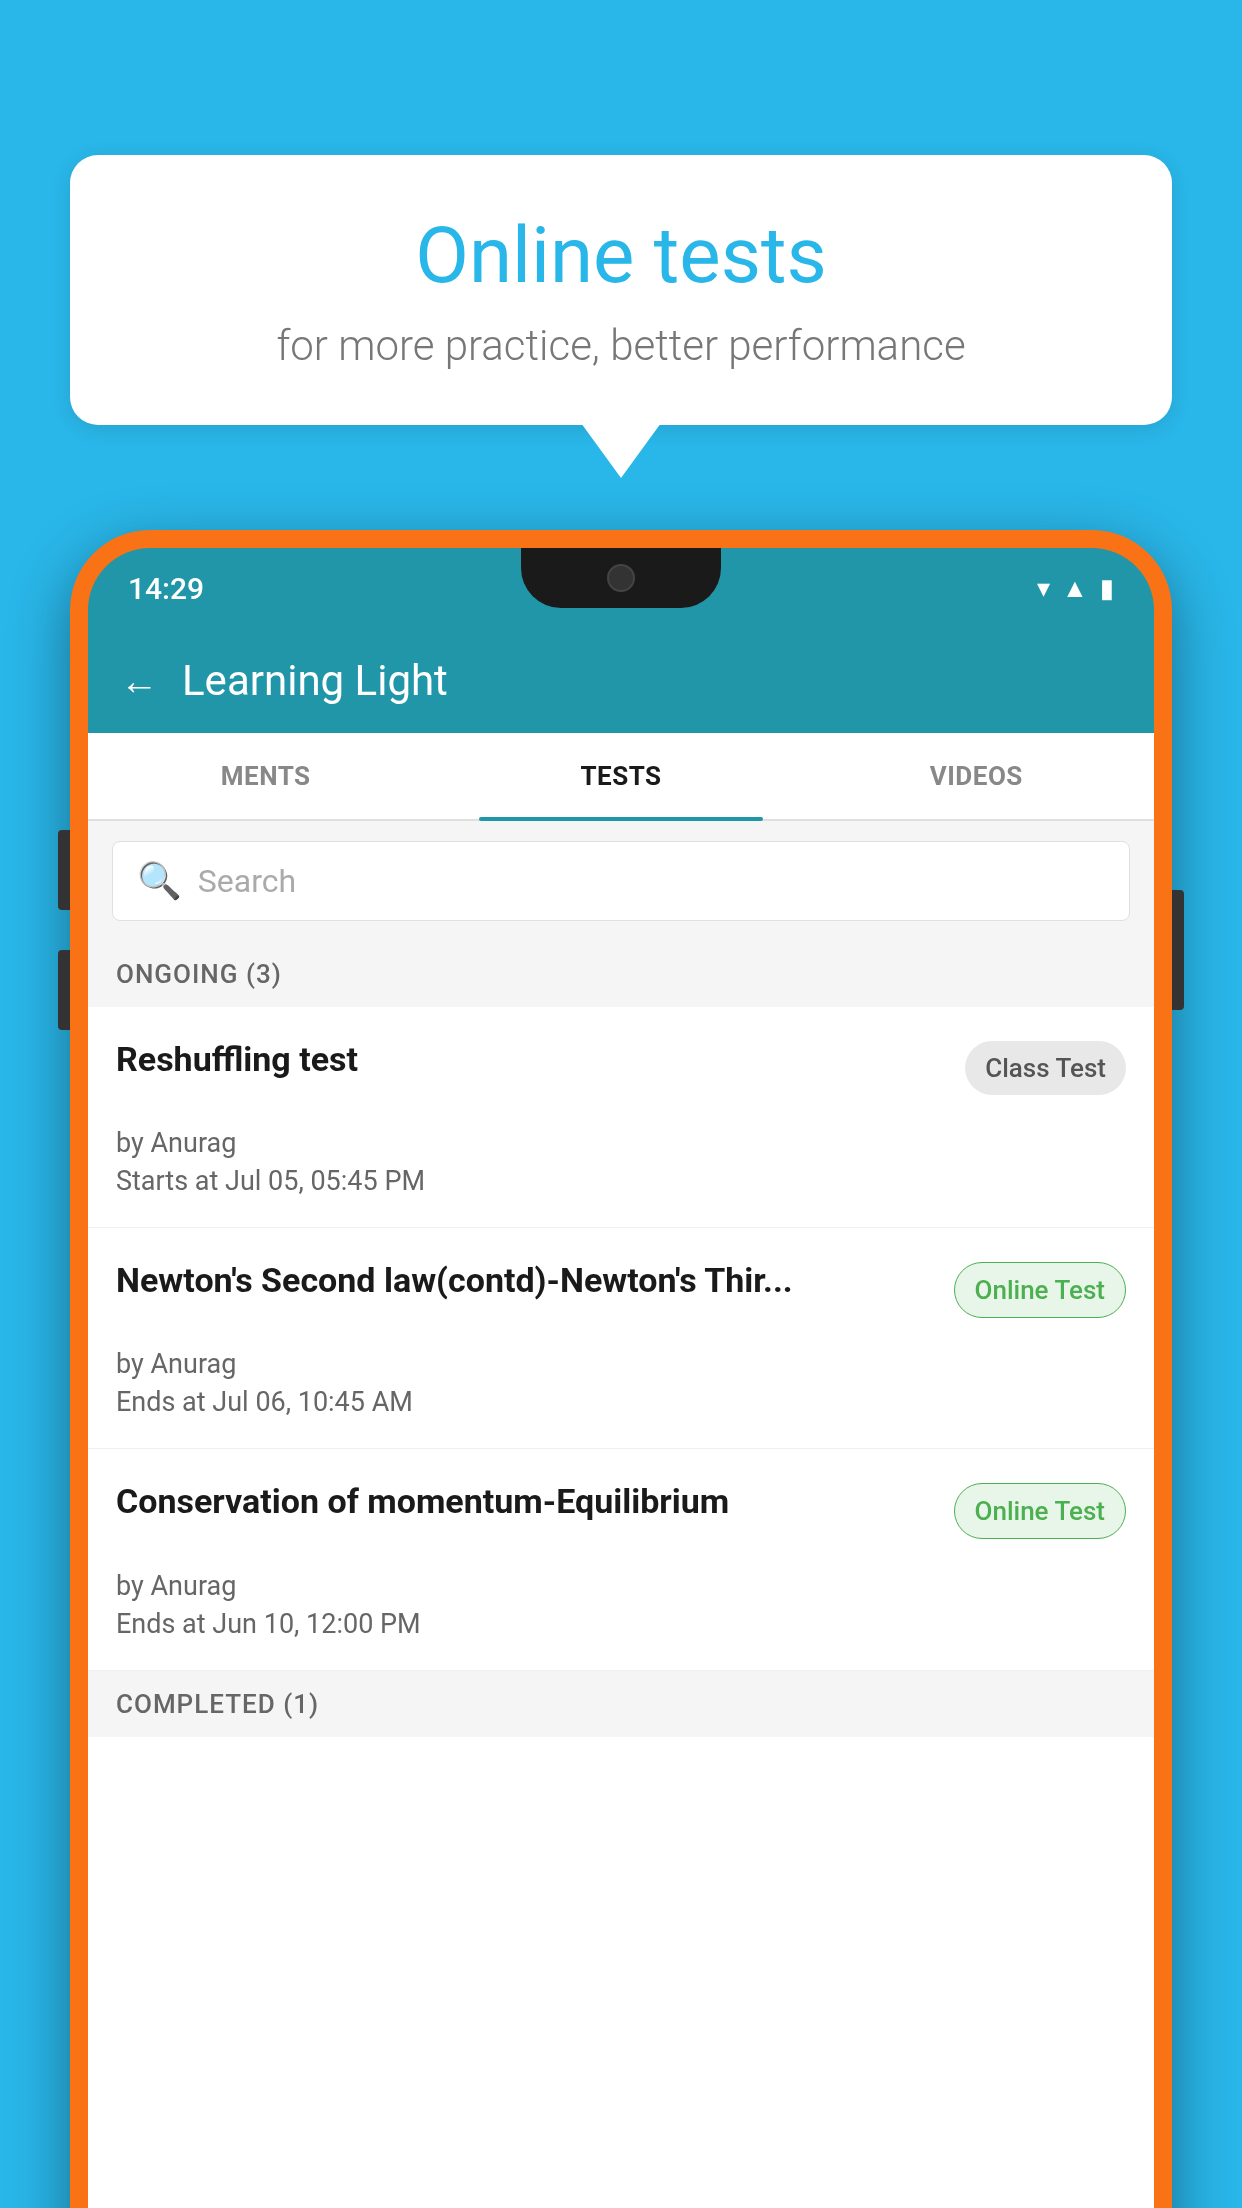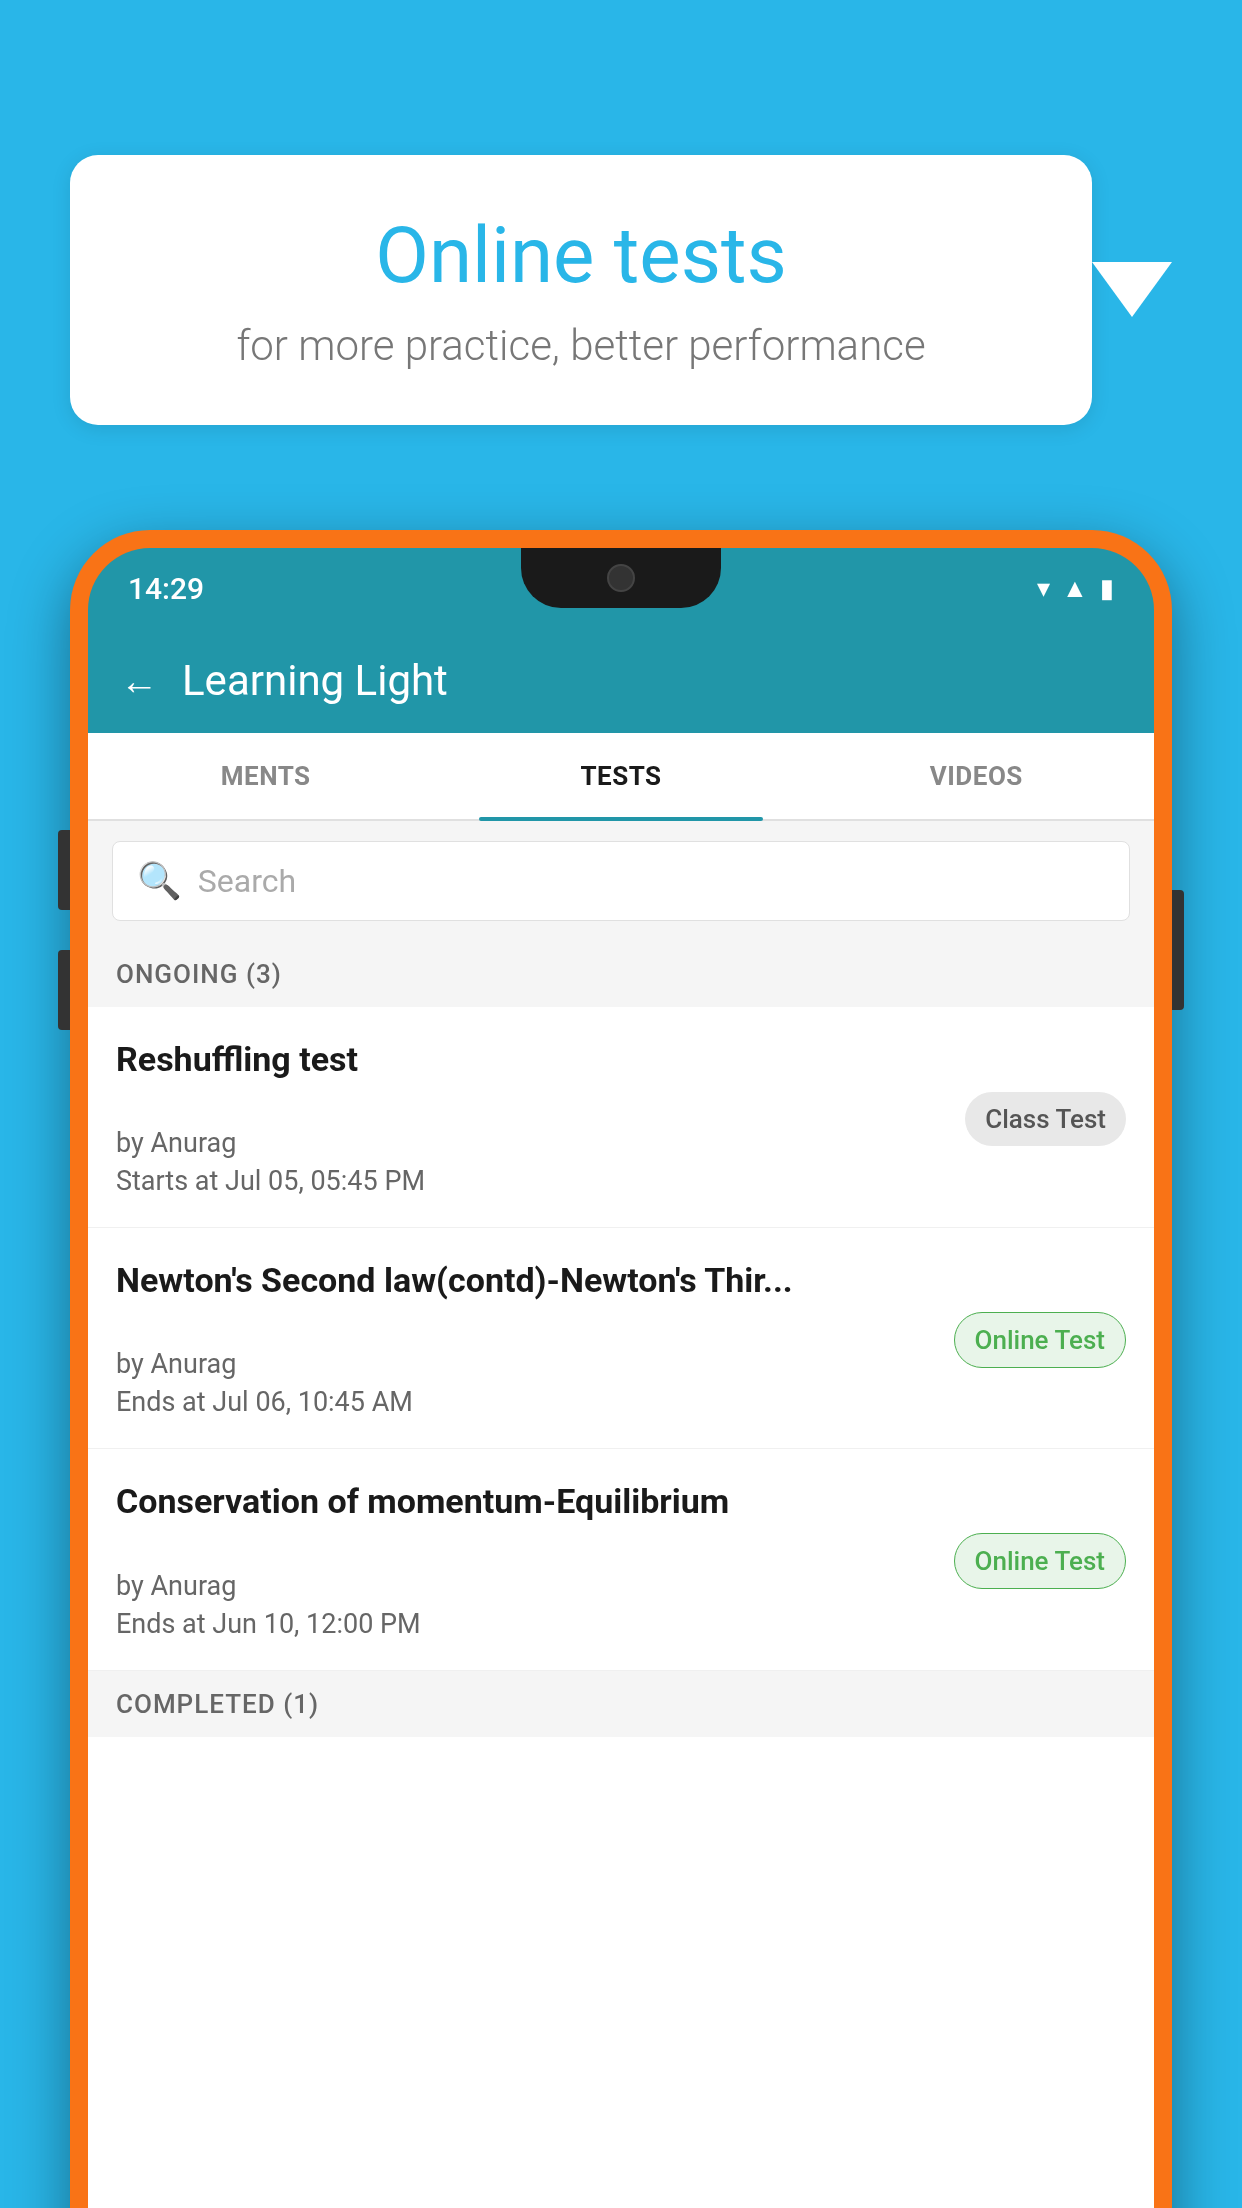--- a/index.html
+++ b/index.html
@@ -14,21 +14,21 @@
       position: relative;
     }
 
     
     .speech-bubble-container {
       position: absolute;
       top: 155px;
       left: 70px;
       right: 70px;
       display: flex;
-      flex-direction: row;
+      flex-direction: column;
       align-items: center;
     }
 
     .speech-bubble {
       background: white;
       border-radius: 28px;
       padding: 55px 60px 55px 60px;
       width: 100%;
       text-align: center;
       box-shadow: 0 4px 20px rgba(0,0,0,0.1);
@@ -236,21 +236,21 @@
     .test-list {
       flex: 1;
       overflow: hidden;
       background: white;
     }
 
     .test-item {
       padding: 30px 28px;
       border-bottom: 1px solid #f0f0f0;
       display: flex;
-      align-items: center;
+      align-items: flex-start;
       justify-content: space-between;
       gap: 16px;
     }
 
     .test-info {
       flex: 1;
     }
 
     .test-name {
       font-size: 34px;

